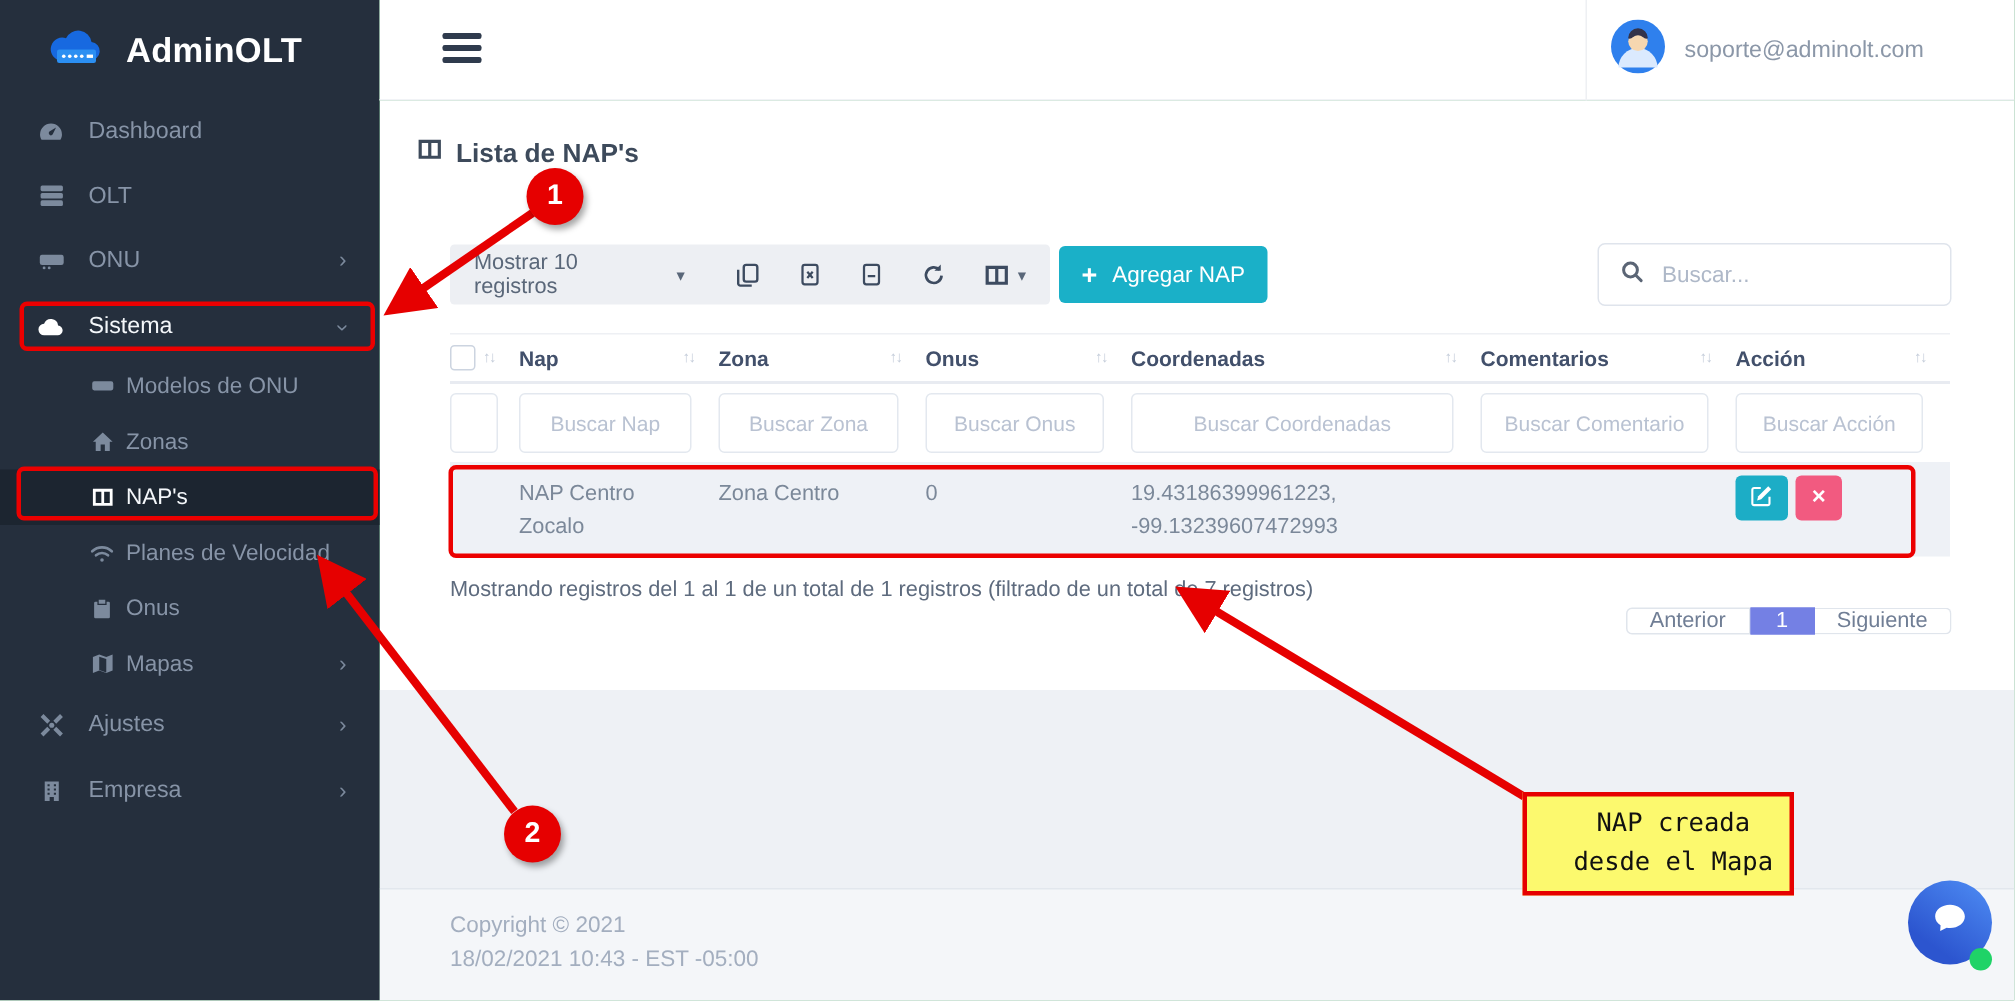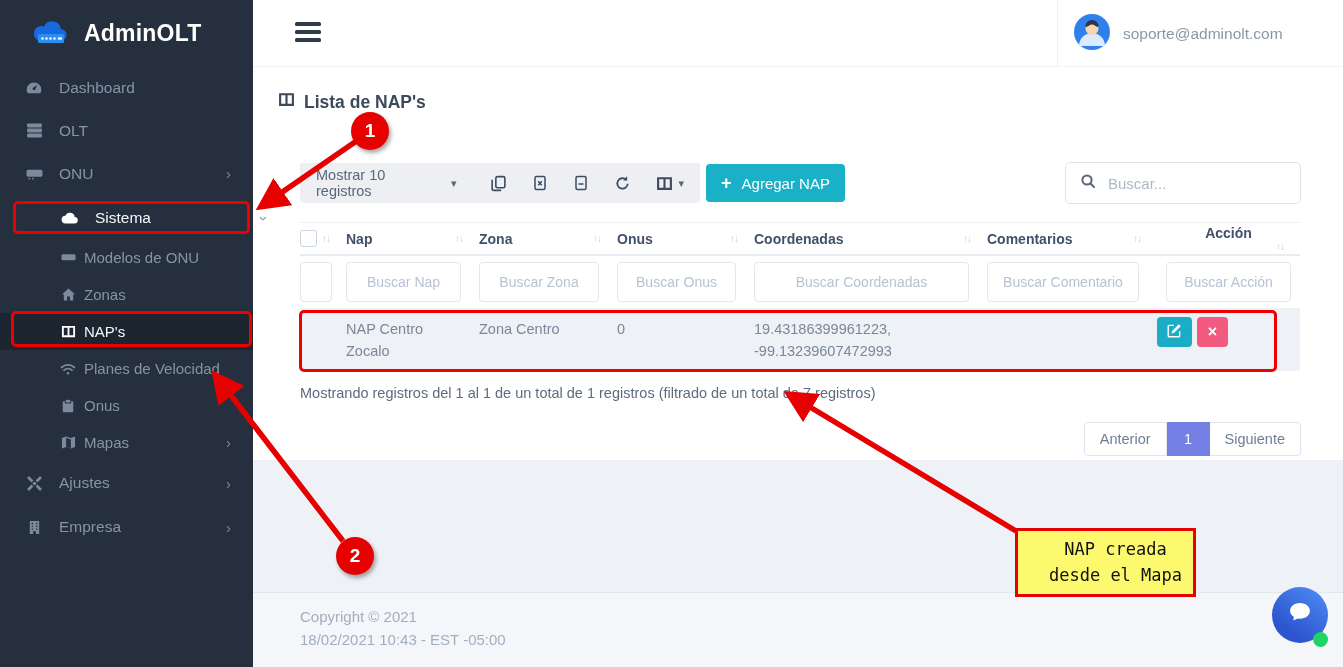--- a/index.html
+++ b/index.html
@@ -9,21 +9,21 @@
 
   
   .sidebar { position:absolute; left:0; top:0; width:253px; height:667px; background:#252f3d; z-index:2; }
   .logo { position:absolute; left:0; top:0; width:253px; height:67px; display:flex; align-items:center; gap:10px; padding-left:30px; }
   .logo-text { color:#fff; font-size:23px; font-weight:800; letter-spacing:.2px; }
   .nav-item { position:absolute; left:0; width:253px; height:43px; display:flex; align-items:center; gap:16px; padding-left:25px; color:#8794a7; font-size:15.5px; cursor:pointer; }
   .nav-item .nav-icon { width:18px; display:flex; justify-content:center; color:#7c8a9d; }
   .nav-item .chev { margin-left:auto; margin-right:22px; font-size:15px; color:#7c8a9d; }
   .nav-item.sub { height:37px; padding-left:60px; gap:8px; font-size:15px; }
   .nav-item.sub .nav-icon { width:16px; }
-  .nav-item.active-parent { color:#f4f7fa;margin-left:36px; }
+  .nav-item.active-parent { color:#f4f7fa; }
   .nav-item.active-parent .nav-icon { color:#fff; }
   .nav-item.active-sub { background:#1c2530; color:#f4f7fa; }
   .nav-item.active-sub .nav-icon { color:#fff; }
   .rot90 { display:inline-block; transform:rotate(90deg); }
 
   
   .topbar { position:absolute; left:253px; top:0; width:1090px; height:67px; background:#fff; border-bottom:1px solid #f1f3f6; z-index:2; }
   .hamburger { position:absolute; left:42px; top:22px; width:26px; cursor:pointer; }
   .hamburger span { display:block; width:26px; height:4px; background:#2f3b4d; border-radius:1.5px; margin-bottom:4px; }
   .user-area { position:absolute; right:0; top:0; height:67px; width:286px; border-left:1px solid #eef0f3; display:flex; align-items:center; gap:13px; padding-left:16px; cursor:pointer; }
@@ -39,38 +39,38 @@
   .tool-btn { display:flex; align-items:center; gap:5px; cursor:pointer; }
   .add-btn { position:absolute; left:453px; top:97px; width:139px; height:38px; background:#1ab0c8; border:none; border-radius:4px; color:#fff; font-size:15px; display:flex; align-items:center; justify-content:center; gap:10px; cursor:pointer; font-family:inherit; }
   .add-btn .plus { font-size:18px; font-weight:700; line-height:1; }
   .search-box { position:absolute; left:812px; top:95px; width:236px; height:42px; border:1px solid #dfe4ec; border-radius:5px; background:#fff; display:flex; align-items:center; gap:12px; padding:0 14px; }
   .search-box input { border:none; outline:none; width:160px; font-size:15px; color:#5a6779; font-family:inherit; background:transparent; }
   .search-box input::placeholder { color:#aeb8c8; }
 
   
   .table { position:absolute; left:47px; top:155px; width:1000px; }
   .trow { display:flex; width:1000px; }
-  .c0{width:46px;} .c1{width:133px;} .c2{width:138px;} .c3{width:137px;} .c4{width:233px;gap:36px;} .c5{width:170px;} .c6{width:143px;flex-direction:column;}
+  .c0{width:46px;} .c1{width:133px;} .c2{width:138px;} .c3{width:137px;} .c4{width:233px;gap:36px;} .c5{width:170px;} .c6{width:143px;}
   .thead { height:34px; align-items:center; border-top:1px solid #eef0f4; border-bottom:2px solid #e8ebf1; }
   .th { display:flex; align-items:center; color:#42506b; font-size:14px; font-weight:700; cursor:pointer; }
   .sort { margin-left:auto; margin-right:16px; font-size:10px; color:#c6cedb; letter-spacing:-1px; }
   .checkbox { width:17px; height:17px; border:1px solid #ccd4e0; border-radius:3px; background:#fff; cursor:pointer; }
   .tfilter { height:52px; align-items:center; }
   .fcell { display:flex; align-items:center; }
   .fcell input { height:40px; width:calc(100% - 18px); border:1px solid #e3e8ef; border-radius:4px; font-size:14px; color:#5a6779; text-align:center; outline:none; font-family:inherit; background:#fff; }
   .fcell input::placeholder { color:#b9c2d2; }
   .fcell.small input { width:32px; }
   .tdata { min-height:63px; background:#eef1f6; align-items:flex-start; padding-top:0; }
   .td { padding-top:11px; color:#7b8899; font-size:14.5px; line-height:1.5; }
   .td .cell-pad { padding-right:24px; }
   .action-btns { display:flex; gap:5px; padding-top:9px; }
   .btn-edit { width:35px; height:30px; background:#1cadc6; border:none; border-radius:4px; display:flex; align-items:center; justify-content:center; cursor:pointer; }
   .btn-del { width:31px; height:30px; background:#f25a80; border:none; border-radius:4px; color:#fff; font-size:16px; font-weight:700; display:flex; align-items:center; justify-content:center; cursor:pointer; }
   .info-text { position:absolute; left:47px; top:318px; color:#5e6b7e; font-size:14.5px; }
-  .pagination { position:absolute; top:355px; right:42px; display:flex; height:34px;padding-left:39px; }
+  .pagination { position:absolute; top:338px; right:42px; display:flex; height:18px;padding-left:39px; }
   .page-btn { display:flex; align-items:center; justify-content:center; background:#fff; border:1px solid #e0e5ec; color:#707e95; font-size:14.5px; padding:0 15px; cursor:pointer; font-family:inherit; }
   .page-btn.prev { border-radius:4px 0 0 4px; }
   .page-btn.next { border-radius:0 4px 4px 0; border-left:none; }
   .page-btn.current { background:#7480e4; border:1px solid #7480e4; color:#fff; width:43px; }
 
   .band { position:absolute; left:0; top:393px; width:1090px; height:132px; background:#eef1f5; }
   .footer { position:absolute; left:0; top:525px; width:1090px; height:75px; background:#f4f6f9; border-top:1px solid #e2e7ed; padding:13px 0 0 47px; color:#a3aebf; font-size:15px; line-height:1.5; }
 
   
   .overlay-svg { position:absolute; left:0; top:0; width:1343px; height:667px; z-index:40; pointer-events:none; }

